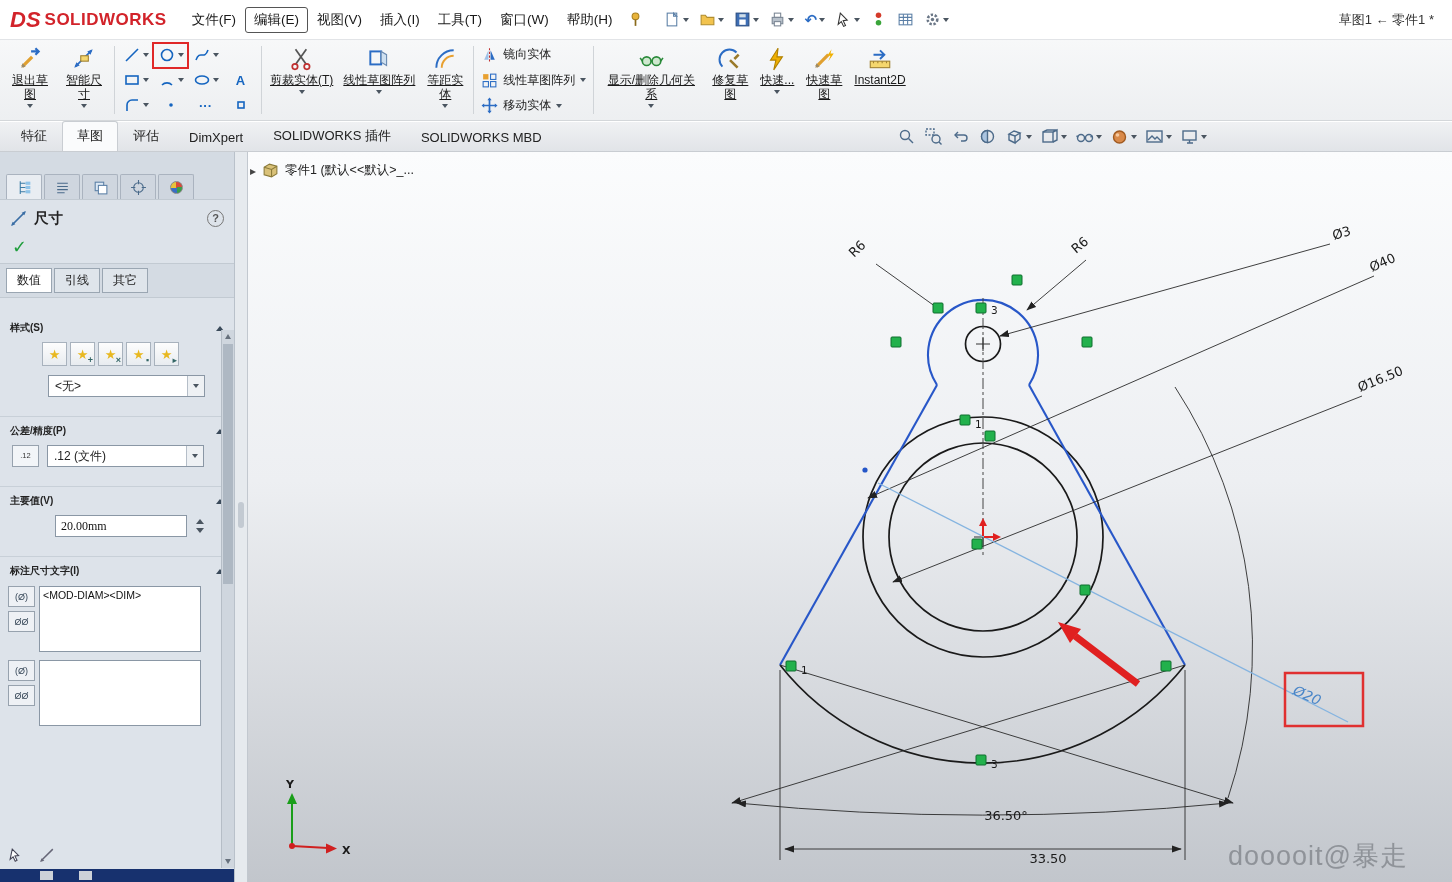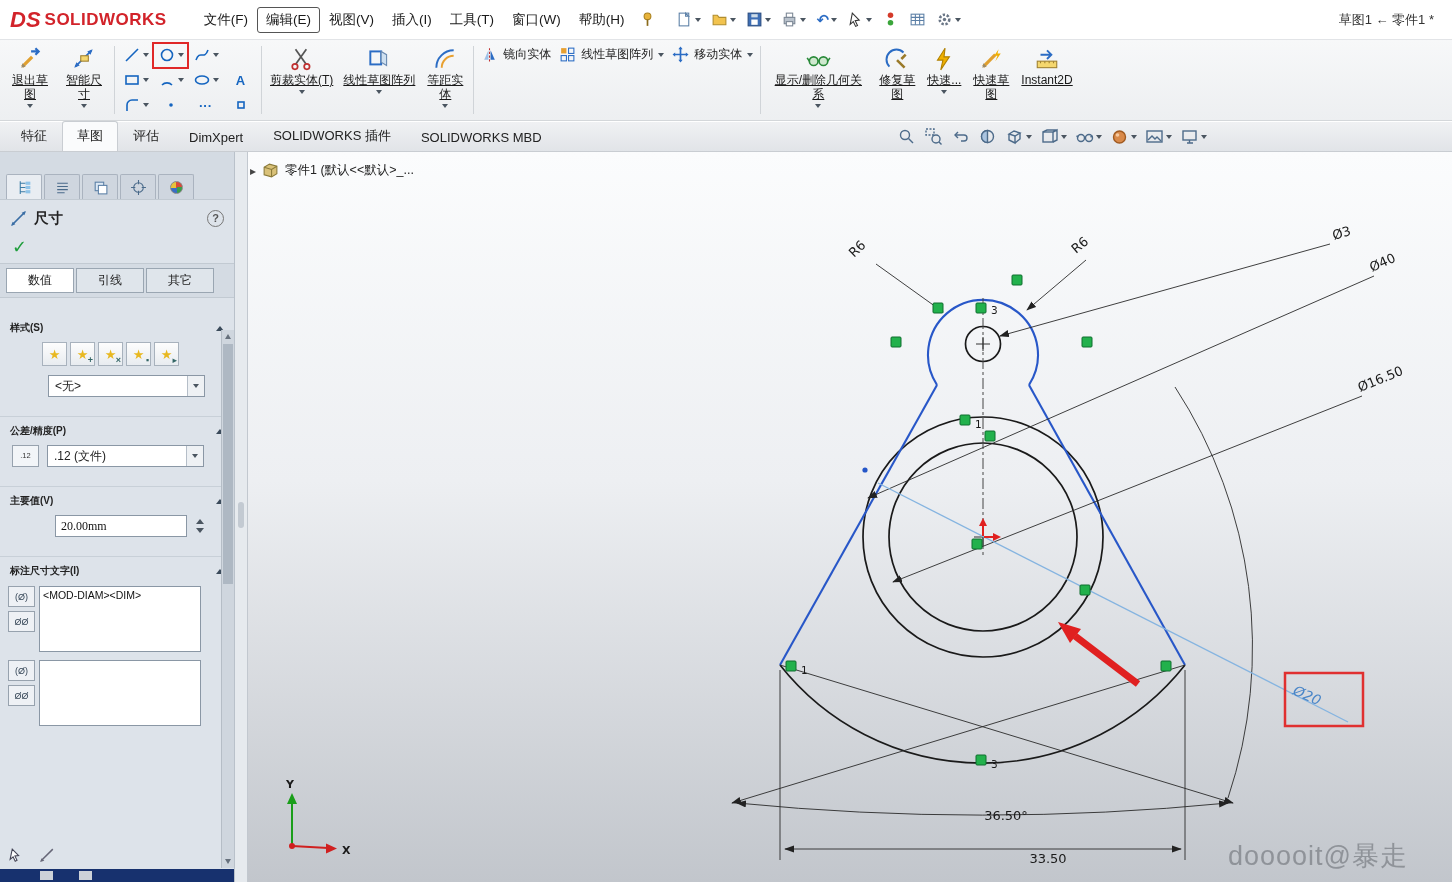--- a/index.html
+++ b/index.html
@@ -1,21 +1,21 @@
 <!DOCTYPE html>
 <html><head>
 <meta charset="utf-8">
 <style>
   * { box-sizing: border-box; margin: 0; padding: 0; }
   html,body { width:1452px; height:882px; overflow:hidden; font-family:"Liberation Sans","DejaVu Sans",sans-serif; background:#fff; }
   body { position:relative; font-size:13px; color:#222; }
 
   
   .menubar { position:absolute; top:0; left:0; right:0; height:40px; background:#fff; border-bottom:1px solid #e2e4e7; display:flex; align-items:center; padding:0 10px; }
-  .logo { display:flex; align-items:center; margin-right:28px; }
+  .logo { display:flex; align-items:center; margin-right:16px; }
   .logo-mark { font-weight:900; font-style:italic; font-size:22px; color:#d2232a; margin-right:4px; }
   .logo-text { font-weight:bold; font-size:17px; color:#d2232a; letter-spacing:.5px; }
   .menu { padding:4px 9px; font-size:13.5px; color:#1a1a1a; cursor:default; }
   .menu.boxed { border:1.5px solid #555; border-radius:3px; padding:3px 8px; }
   .qat { display:flex; align-items:center; margin-left:16px; gap:2px; }
   .qbtn { display:flex; align-items:center; gap:2px; padding:3px 4px; border-radius:2px; }
   .car { width:0; height:0; border-left:3.5px solid transparent; border-right:3.5px solid transparent; border-top:4px solid #4a5560; display:inline-block; }
   .doc-title { margin-left:auto; font-size:13px; color:#333; padding-right:8px; white-space:nowrap; }
   .undo-glyph { color:#2b6cc4; font-weight:bold; font-size:15px; line-height:1; }
 
@@ -28,21 +28,21 @@
   .tlbl.w96 { width:98px; }
   .tbtn .car { margin-top:2px; }
   .vsep { width:1px; background:#d0d4d8; margin:4px 3px; }
   .sgrid { display:grid; grid-template-columns:repeat(4,35px); grid-auto-rows:25px; align-content:center; }
   .cell { display:flex; align-items:center; justify-content:center; gap:2px; position:relative; }
   .cell.hl { outline:2.5px solid #e02828; outline-offset:-1px; }
   .gsvg { width:18px; height:18px; }
   .gsvg * { stroke:#1565c0; fill:none; stroke-width:1.6; }
   .gsvg .fl { fill:#1565c0; stroke:none; }
   .gtxt { color:#1565c0; font-weight:bold; font-size:13px; }
-  .mcol { display:flex; flex-direction:row; justify-content:space-between; }
+  .mcol { display:flex; flex-direction:column; justify-content:space-between; }
   .trow { display:flex; align-items:center; gap:5px; height:25px; font-size:12px; padding:0 4px; }
   .i24 { width:26px; height:26px; }
   .i16 { width:17px; height:17px; }
 
   
   .tabbar { position:absolute; top:122px; left:0; right:0; height:30px; background:linear-gradient(#f0f1f3,#e1e4e8); border-bottom:1px solid #c9cdd2; display:flex; align-items:flex-end; padding-left:6px; }
   .rtab { padding:5px 14px 6px; font-size:13px; color:#222; border:1px solid transparent; border-bottom:none; }
   .rtab.active { background:#fafbfc; border-color:#c9cdd2; border-radius:3px 3px 0 0; }
   .headsup { position:absolute; left:895px; top:4px; display:flex; align-items:center; gap:4px; }
   .hbtn { display:flex; align-items:center; gap:2px; padding:1px 2px; }
@@ -62,21 +62,21 @@
   
   .pm-tabs { display:flex; gap:2px; padding:22px 0 0 6px; height:48px; border-bottom:1px solid #c2cad2; background:#d4dbe3; }
   .pmtab { width:36px; height:25px; display:flex; align-items:center; justify-content:center; background:#cfd6df; border:1px solid #aab3bf; border-bottom:none; border-radius:2px 2px 0 0; }
   .pmtab.active { background:#e9edf2; }
   .ball { width:13px; height:13px; border-radius:50%; background:conic-gradient(#d84a3a 0 25%, #3a9e4a 0 50%, #3a6ec4 0 75%, #e8c23a 0); border:1px solid #888; }
   .pm-titlebar { display:flex; align-items:center; height:36px; padding:0 10px; }
   .pm-title { font-weight:bold; font-size:14.5px; margin-left:7px; }
   .help-circle { margin-left:auto; width:17px; height:17px; border:1.5px solid #777; border-radius:50%; display:flex; align-items:center; justify-content:center; font-size:11px; color:#555; font-weight:bold; }
   .pm-check { height:28px; padding-left:12px; font-size:18px; font-weight:bold; color:#1e9e3c; border-bottom:1px solid #c2cad2; }
   .pm-subtabs { display:flex; gap:2px; padding:4px 6px; background:#d4dbe3; border-bottom:1px solid #c2cad2; }
-  .stab { padding:3px 21px; font-size:12px; border:1px solid #9aa6b2; background:#dfe5eb; color:#222; }
+  .stab { padding:3px 10px; font-size:12px; border:1px solid #9aa6b2; background:#dfe5eb; color:#222; }
   .stab.active { background:#fff; }
   .sec-h { display:flex; align-items:center; font-weight:bold; font-size:10px; padding:7px 10px 4px 10px; border-top:1px solid #c8d0d8; margin-top:16px; }
   .sec-h:first-child { border-top:none; }
   .chev { margin-left:auto; width:0; height:0; border-left:4.5px solid transparent; border-right:4.5px solid transparent; border-bottom:5.5px solid #3a4a5a; }
   .fav-row { display:flex; gap:3px; padding:3px 0 6px 42px; }
   .favb { width:25px; height:24px; border:1px solid #a8b2bd; background:linear-gradient(#fdfdfd,#e8ecf0); display:flex; align-items:center; justify-content:center; position:relative; }
   .favb .star { color:#e8b820; font-size:13px; line-height:1; }
   .favb .sub { position:absolute; right:1px; bottom:0; font-size:9px; font-weight:bold; color:#366; line-height:1; }
   .pm-row { display:flex; align-items:center; padding:3px 10px 3px 12px; gap:8px; }
   .dd { position:relative; width:157px; height:22px; background:#fff; border:1px solid #8a97a5; font-size:12px; display:flex; align-items:center; padding-left:6px; }

